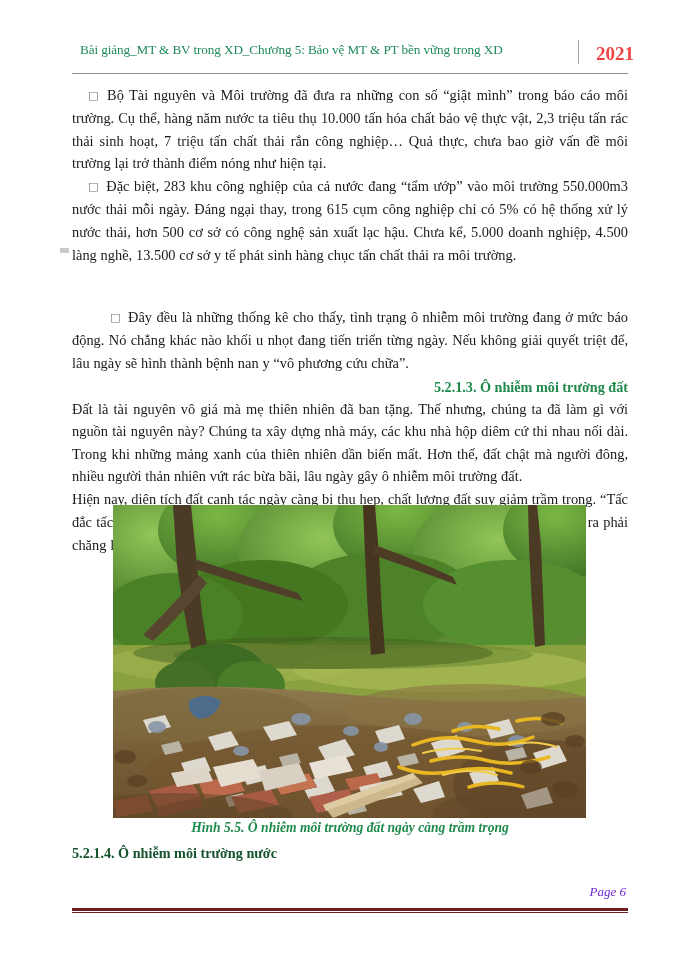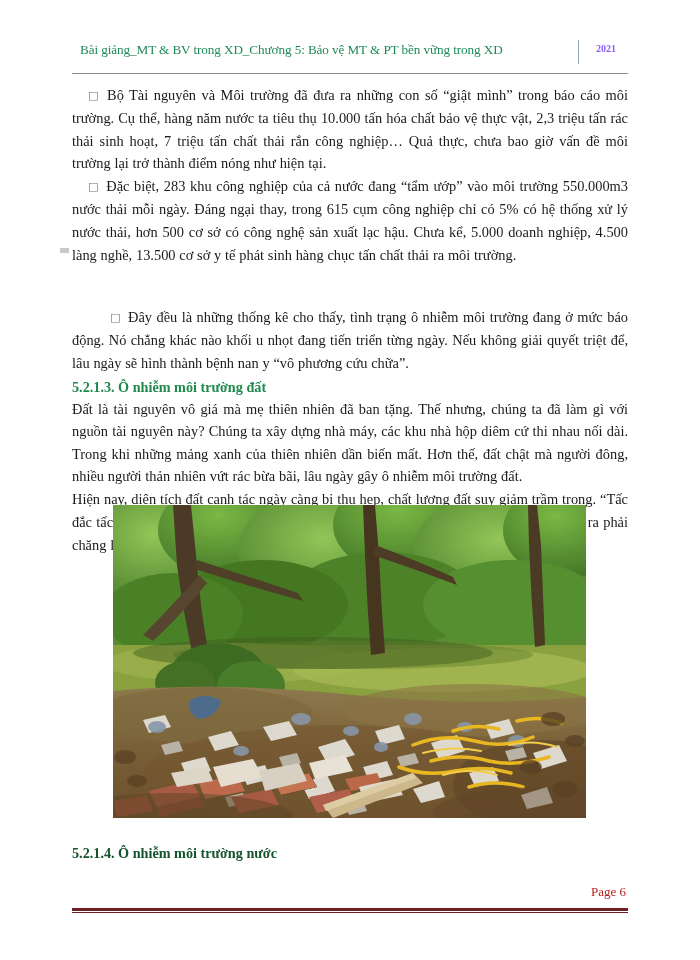--- a/index.html
+++ b/index.html
@@ -55,23 +55,23 @@
     left: 506px;
     top: -2px;
     width: 1px;
     height: 24px;
     background: #9aa6b2;
   }
   .header-year {
     position: absolute;
     left: 524px;
     top: 1px;
-    font-size: 10px;
+    font-size: 19px;
     font-weight: bold;
-    color: #8b5cf6;
+    color: #ef4444;
   }
   .header-rule {
     position: absolute;
     left: 0;
     top: 73px;
     width: 556px;
     height: 1px;
     background: #8d8d8d;
   }
 
@@ -103,20 +103,21 @@
     padding-right: 7px;
   }
 
   h3.heading {
     margin: 2px 0 0 0;
     font-size: 14.2px;
     font-weight: bold;
     color: #1f8a4c;
     line-height: 21px;
     text-indent: 0;
+    text-align: right;
   }
 
   
   .figure {
     position: absolute;
     left: 41px;
     top: 505px;
     width: 473px;
     height: 313px;
     overflow: hidden;
@@ -160,22 +161,23 @@
     top: 0;
     font-size: 13px;
     color: #1f8a5a;
     white-space: nowrap;
   }
   .footer-right {
     position: absolute;
     right: 2px;
     top: 0;
     font-size: 13px;
-    color: #b91c1c;
+    color: #6d28d9;
     white-space: nowrap;
+    font-style: italic;
   }
   .footer-rule-thick {
     position: absolute;
     left: 0;
     top: 908px;
     width: 556px;
     height: 3px;
     background: #6e1f24;
   }
   .footer-rule-thin {
@@ -374,20 +376,21 @@
           <ellipse cx="440" cy="214" rx="12" ry="7"></ellipse>
           <ellipse cx="462" cy="236" rx="10" ry="6"></ellipse>
           <ellipse cx="418" cy="262" rx="11" ry="7"></ellipse>
           <ellipse cx="452" cy="284" rx="13" ry="8"></ellipse>
           <ellipse cx="12" cy="252" rx="11" ry="7"></ellipse>
           <ellipse cx="24" cy="276" rx="10" ry="6"></ellipse>
         </g>
       </svg>
     </div>
 
+    <div class="caption">Hình 5.5. Ô nhiễm môi trường đất ngày càng trầm trọng</div>
 
     <div class="heading-2">5.2.1.4. Ô nhiễm môi trường nước</div>
 
     <div class="footer">
       <div class="footer-right">Page 6</div>
     </div>
     <div class="footer-rule-thick"></div>
     <div class="footer-rule-thin"></div>
 
   </div>

